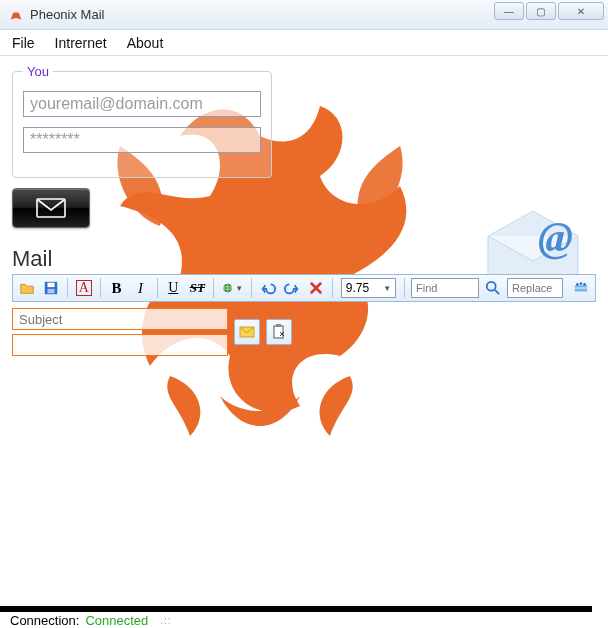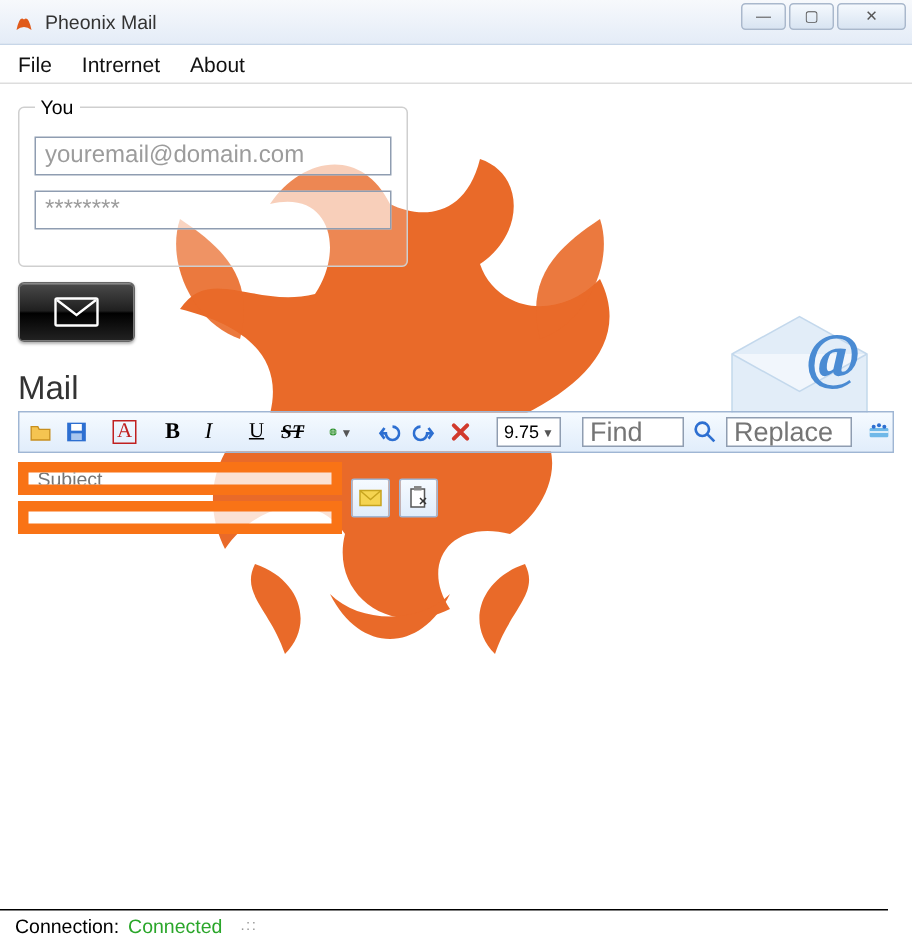--- a/index.html
+++ b/index.html
@@ -72,21 +72,21 @@
   }
   
   .row1 { display: flex; gap: 12px; position: relative; z-index: 1; }
   fieldset {
     border: 1px solid #cfcfcf;
     border-radius: 4px;
     background: rgba(255,255,255,0.2);
     padding: 12px 10px 14px 10px;
     margin: 0;
   }
-  legend { font-size: 13px; color: #000000; padding: 0 4px; background: transparent; }
+  legend { font-size: 13px; color: #6d28d9; padding: 0 4px; background: transparent; }
   .fs-you { width: 260px; }
   .fs-recv { width: 280px; }
   .text-input {
     width: 100%;
     height: 24px;
     border: 1px solid #8f9db1;
     padding: 12px 6px;
     font-size: 16px;
     color: #222;
     background: rgba(255,255,255,0.6);
@@ -127,42 +127,42 @@
   .italic { font-style: italic; font-family: 'Times New Roman', serif; font-size: 15px; }
   .underline { text-decoration: underline; font-family: 'Times New Roman', serif; font-size: 14px; }
   .strike { text-decoration: line-through; font-family: 'Times New Roman', serif; font-size: 13px; font-weight: bold; font-style: italic; }
   .font-size-combo {
     width: 70px; height: 20px; border: 1px solid #8f9db1;
     display: flex; align-items: center; justify-content: space-between;
     padding: 0 4px; background: #fff; margin: 0 2px;
   }
   .find-input, .replace-input {
     width: 68px; height: 20px; border: 1px solid #8f9db1;
-    padding: 0 4px; background: #fff; color: #888; font-size: 18px;
-  }
-  .replace-input { width: 84px; }
+    padding: 0 4px; background: #fff; color: #888; font-size: 11px;
+  }
+  .replace-input { width: 56px; }
   .subject-row { display: flex; gap: 6px; margin-top: 6px; position: relative; z-index: 1; align-items: flex-start; }
   .subject-col { width: 216px; display: flex; flex-direction: column; gap: 4px; }
   .subject-input, .body-input {
-    width: 100%; height: 22px; border: 7px solid #f97316; padding: 2px 6px;
+    width: 100%; height: 22px; border: 1px solid #f97316; padding: 2px 6px;
     font-size: 13px; background: rgba(255,255,255,0.8);
   }
   .icon-btn {
     width: 26px; height: 26px;
     border: 1px solid #9fb6d4;
     background: linear-gradient(to bottom, #f5faff, #e1edfb);
     display: flex; align-items: center; justify-content: center;
     border-radius: 2px;
   }
   
   .statusbar {
     position: absolute;
     bottom: 0; left: 0; right: 16px;
     height: 22px;
-    border-top: 1px solid #000000;
+    border-top: 6px solid #000000;
     display: flex; align-items: center;
     padding: 0 10px; gap: 6px;
     font-size: 13px;
     background: #fff;
   }
   .statusbar .connected { color: #2aa62a; }
   .statusbar .grip { margin-left: 6px; color: #999; font-size: 10px; letter-spacing: 1px; }
   .dd-arrow { font-size: 8px; color: #555; margin-left: 2px; }
 </style>
 </head>

